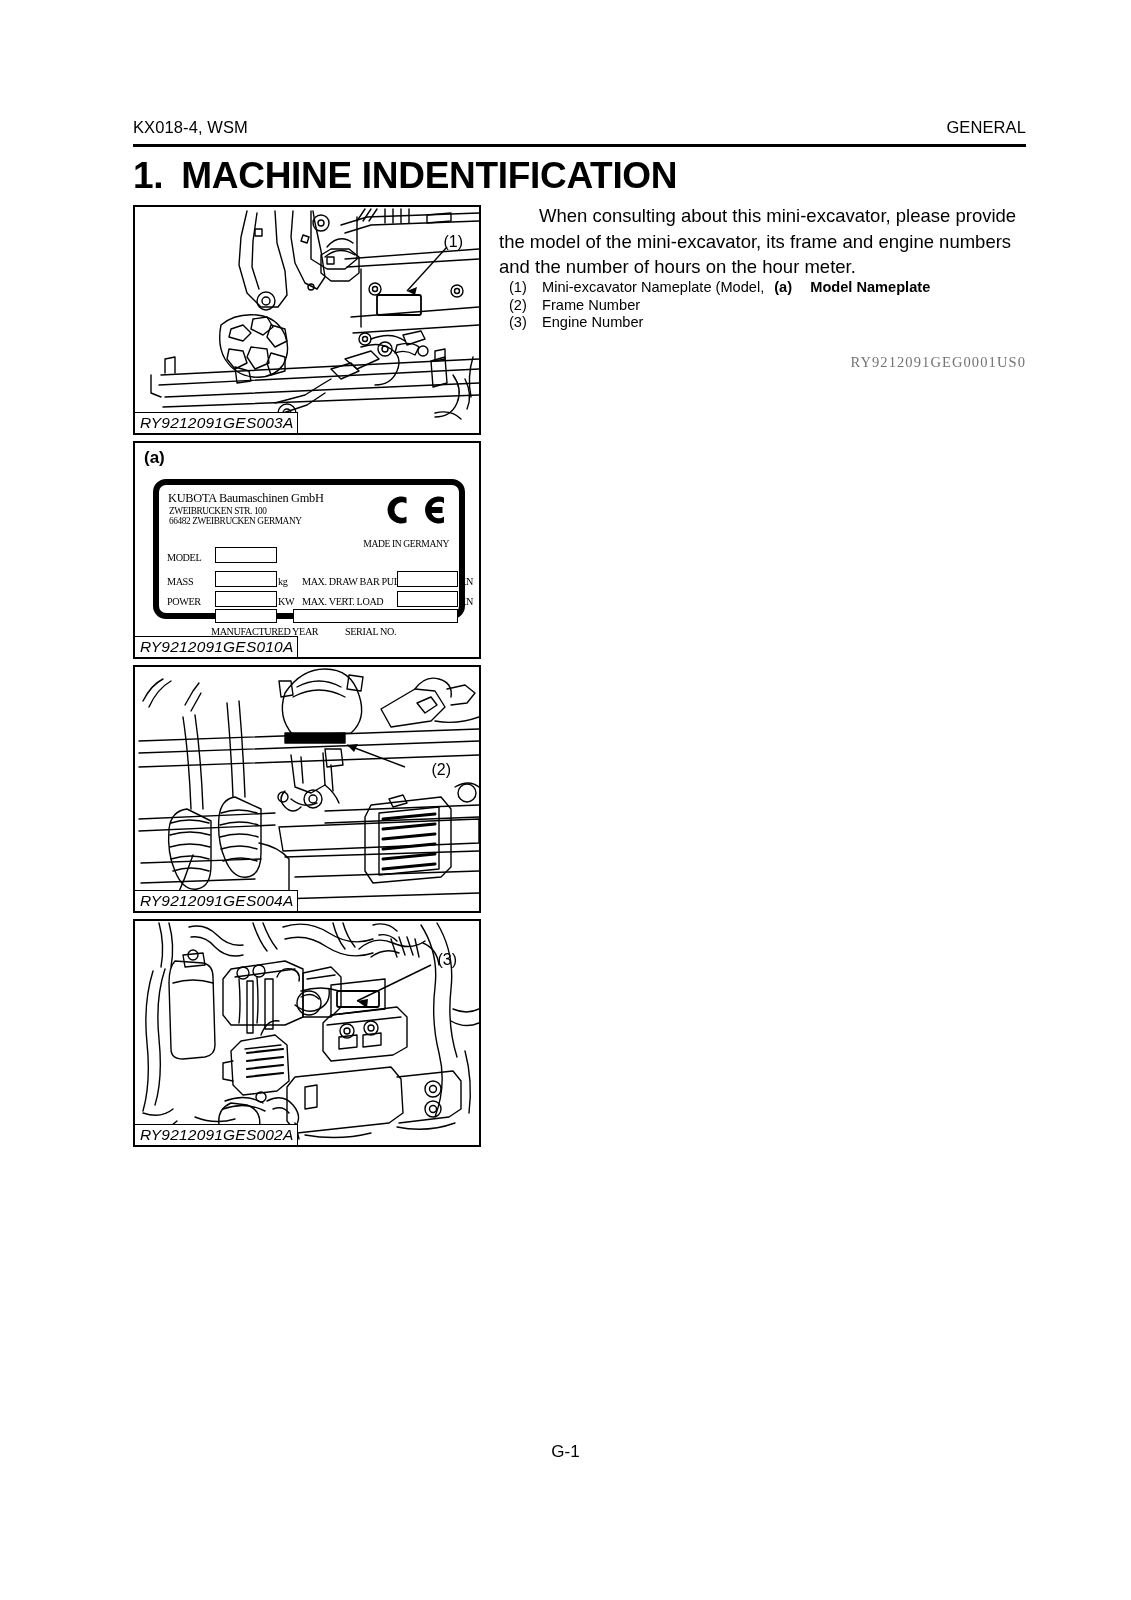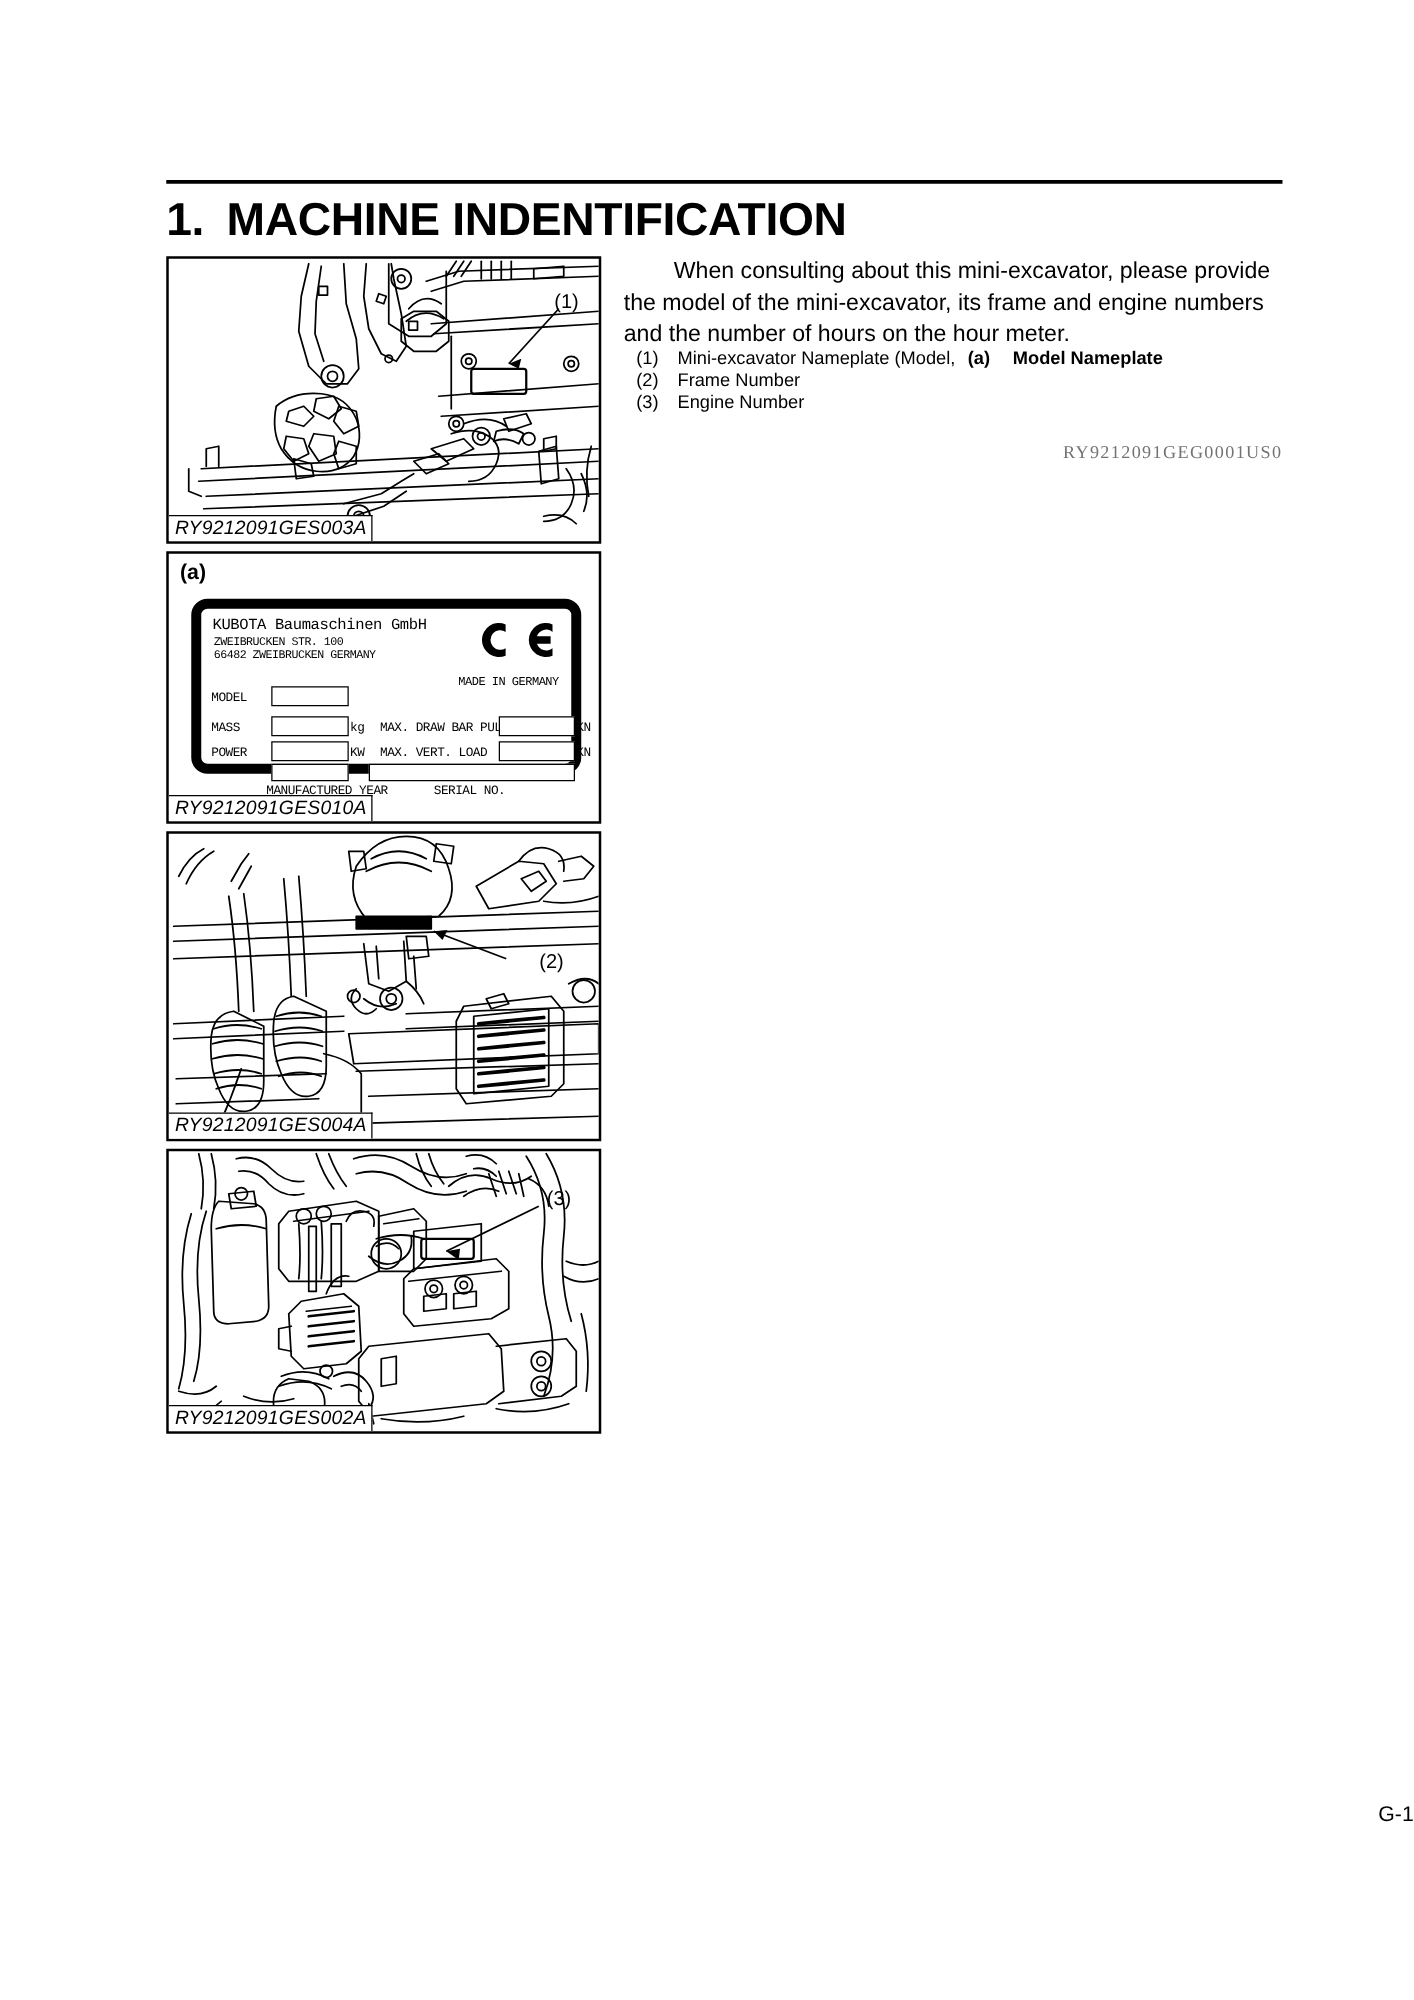--- a/index.html
+++ b/index.html
@@ -74,41 +74,45 @@
   }
   #panel-1 { top: 205px; height: 230px; }
   #panel-2 { top: 441px; height: 218px; }
   #panel-3 { top: 665px; height: 248px; }
   #panel-4 { top: 919px; height: 228px; }
 
   
   .np-tag { position: absolute; left: 9px; top: 5px; font-size: 17px; font-weight: bold; }
   .nameplate {
     position: absolute; left: 18px; top: 36px; width: 312px; height: 140px;
-    border: 8px solid #000000; border-radius: 13px;
-    font-family: Liberation Mono, monospace;
+    border: 6px solid #000000; border-radius: 13px;
+    font-family: Liberation Serif, serif;
     font-size: 9.1px; letter-spacing: -0.4px; color: #000;
   }
   .np-brand { position: absolute; left: 9px; top: 6px; font-size: 12.4px; letter-spacing: -0.3px; white-space: nowrap; }
   .np-addr1 { position: absolute; left: 10px; top: 21px; font-size: 9.3px; white-space: nowrap; }
   .np-addr2 { position: absolute; left: 10px; top: 31px; font-size: 9.3px; white-space: nowrap; }
   .ce { position: absolute; right: 11px; top: 8px; width: 66px; height: 34px; }
   .np-made { position: absolute; right: 10px; top: 53px; font-size: 9.6px; white-space: nowrap; margin-left: 48px; }
   .np-lbl { position: absolute; font-size: 10.2px; white-space: nowrap; }
   .np-box { position: absolute; border: 1.6px solid #000; background: #fff; }
   .np-unit { position: absolute; font-size: 10.2px; }
   .np-foot { position: absolute; font-size: 10.2px; white-space: nowrap; }
 
   svg { display: block; }
 </style>
 </head>
 <body>
 
 <div class="page">
 
+  <div class="header">
+    <span>KX018-4, WSM</span>
+    <span>GENERAL</span>
+  </div>
   <div class="header-rule"></div>
 
   <div class="title">
     <span class="num">1.</span><span>MACHINE INDENTIFICATION</span>
   </div>
 
   <div class="body-text">
     <p>When consulting about this mini-excavator, please provide the model of the mini-excavator, its frame and engine numbers and the number of hours on the hour meter.</p>
   </div>
 
@@ -465,15 +469,15 @@
       </g>
     </svg>
     <div class="callout" style="right:22px; top:30px;">(3)</div>
     <svg class="art" viewBox="0 0 344 224" style="pointer-events:none">
       <line x1="296" y1="44" x2="222" y2="80" stroke="#000" stroke-width="1.4"></line>
       <polygon points="222,80 233,78 232,87" fill="#000"></polygon>
     </svg>
     <div class="cap">RY9212091GES002A</div>
   </div>
 
-  <div style="position:absolute; left:0; top:1442px; width:1131px; text-align:right; font-size:17px;">G-1</div>
+  <div style="position:absolute; left:0; top:1442px; width:1131px; text-align:center; font-size:17px;">G-1</div>
 
 </div>
 
 </body></html>

